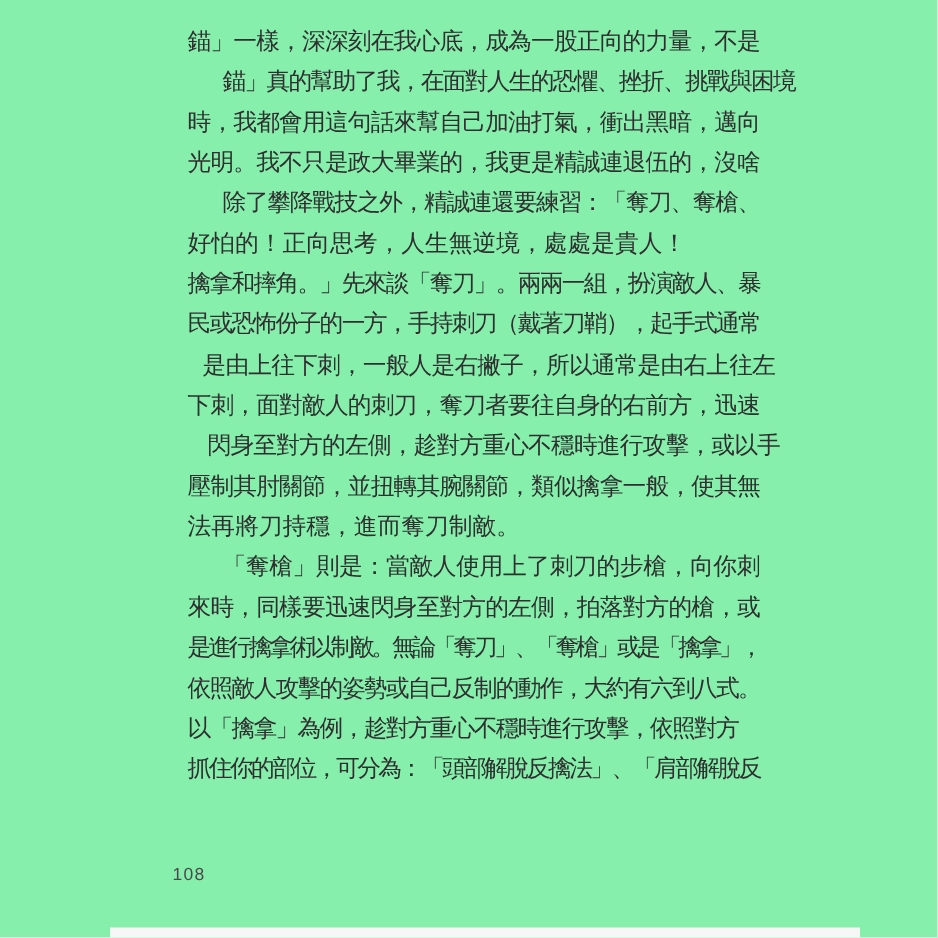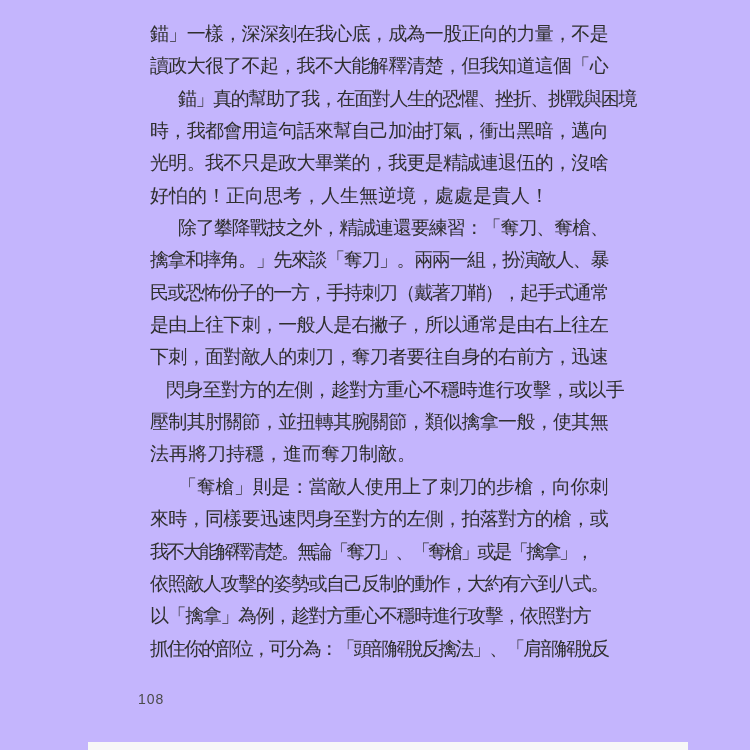--- a/index.html
+++ b/index.html
@@ -7,21 +7,21 @@
     padding: 0;
     width: 750px;
     height: 750px;
     background: #ffffff;
     overflow: hidden;
   }
   .book-page {
     position: relative;
     width: 750px;
     height: 750px;
-    background: #c4b5fd;
+    background: #86efac;
     font-family: "Liberation Serif", "DejaVu Serif", serif;
   }
   .body-text {
     position: absolute;
     left: 150px;
     top: 18px;
     width: 458px;
   }
   .line {
     position: relative;
@@ -55,36 +55,35 @@
     background: #f7f7f7;
   }
 </style>
 </head>
 <body>
 
 <div class="book-page">
 
   <div class="body-text">
     <div class="line fill"><span style="letter-spacing: -0.68px;">錨」一樣，深深刻在我心底，成為一股正向的力量，不是</span></div>
-    <div class="line fill"><span style="letter-spacing: -0.68px;">讀政大很了不起，我不大能解釋清楚，但我知道這個「心</span></div>
     <div class="line fill"><span style="letter-spacing: -1.38462px; margin-left: 28px;">錨」真的幫助了我，在面對人生的恐懼、挫折、挑戰與困境</span></div>
     <div class="line fill"><span style="letter-spacing: -0.68px;">時，我都會用這句話來幫自己加油打氣，衝出黑暗，邁向</span></div>
     <div class="line fill"><span style="letter-spacing: -0.68px;">光明。我不只是政大畢業的，我更是精誠連退伍的，沒啥</span></div>
+    <div class="line fill indent"><span style="letter-spacing: -1.08333px;">除了攀降戰技之外，精誠連還要練習：「奪刀、奪槍、</span></div>
     <div class="line end"><span>好怕的！正向思考，人生無逆境，處處是貴人！</span></div>
-    <div class="line fill indent"><span style="letter-spacing: -1.08333px;">除了攀降戰技之外，精誠連還要練習：「奪刀、奪槍、</span></div>
     <div class="line fill"><span style="letter-spacing: -1.38462px; font-family: Liberation Mono, monospace;">擒拿和摔角。」先來談「奪刀」。兩兩一組，扮演敵人、暴</span></div>
     <div class="line fill"><span style="letter-spacing: -1.38462px; text-align: center;">民或恐怖份子的一方，手持刺刀（戴著刀鞘），起手式通常</span></div>
-    <div class="line fill"><span style="letter-spacing: -0.68px;">是由上往下刺，一般人是右撇子，所以通常是由右上往左</span></div>
+    <div class="line fill"><span style="letter-spacing: -0.68px; margin-left: 12px;">是由上往下刺，一般人是右撇子，所以通常是由右上往左</span></div>
     <div class="line fill"><span style="letter-spacing: -0.68px; margin-top: 32px;">下刺，面對敵人的刺刀，奪刀者要往自身的右前方，迅速</span></div>
     <div class="line fill"><span style="letter-spacing: -0.68px; margin-left: 16px;">閃身至對方的左側，趁對方重心不穩時進行攻擊，或以手</span></div>
     <div class="line fill"><span style="letter-spacing: -0.68px;">壓制其肘關節，並扭轉其腕關節，類似擒拿一般，使其無</span></div>
     <div class="line end"><span>法再將刀持穩，進而奪刀制敵。</span></div>
     <div class="line fill indent"><span style="letter-spacing: -0.304348px;">「奪槍」則是：當敵人使用上了刺刀的步槍，向你刺</span></div>
     <div class="line fill"><span style="letter-spacing: -0.68px;">來時，同樣要迅速閃身至對方的左側，拍落對方的槍，或</span></div>
-    <div class="line fill"><span style="letter-spacing: -2.64286px;">我不大能解釋清楚。無論「奪刀」、「奪槍」或是「擒拿」，</span></div>
+    <div class="line fill"><span style="letter-spacing: -2.64286px;">是進行擒拿術以制敵。無論「奪刀」、「奪槍」或是「擒拿」，</span></div>
     <div class="line fill"><span style="letter-spacing: -1.38462px;">依照敵人攻擊的姿勢或自己反制的動作，大約有六到八式。</span></div>
     <div class="line fill"><span style="letter-spacing: -1.38462px;">以「擒拿」為例，趁對方重心不穩時進行攻擊，依照對方</span></div>
     <div class="line fill"><span style="letter-spacing: -2.03704px;">抓住你的部位，可分為：「頭部解脫反擒法」、「肩部解脫反</span></div>
   </div>
 
   <div class="page-number">108</div>
 
   <div class="page-edge-shadow"></div>
 
 </div>

